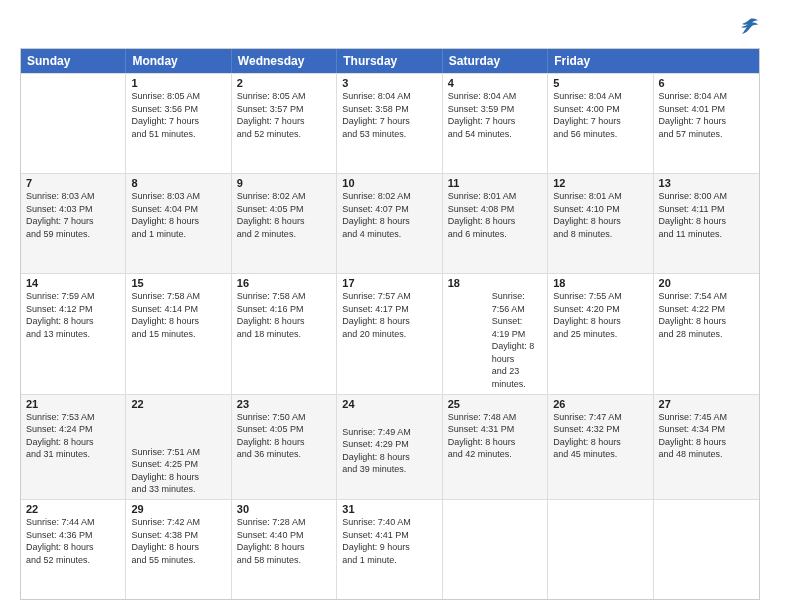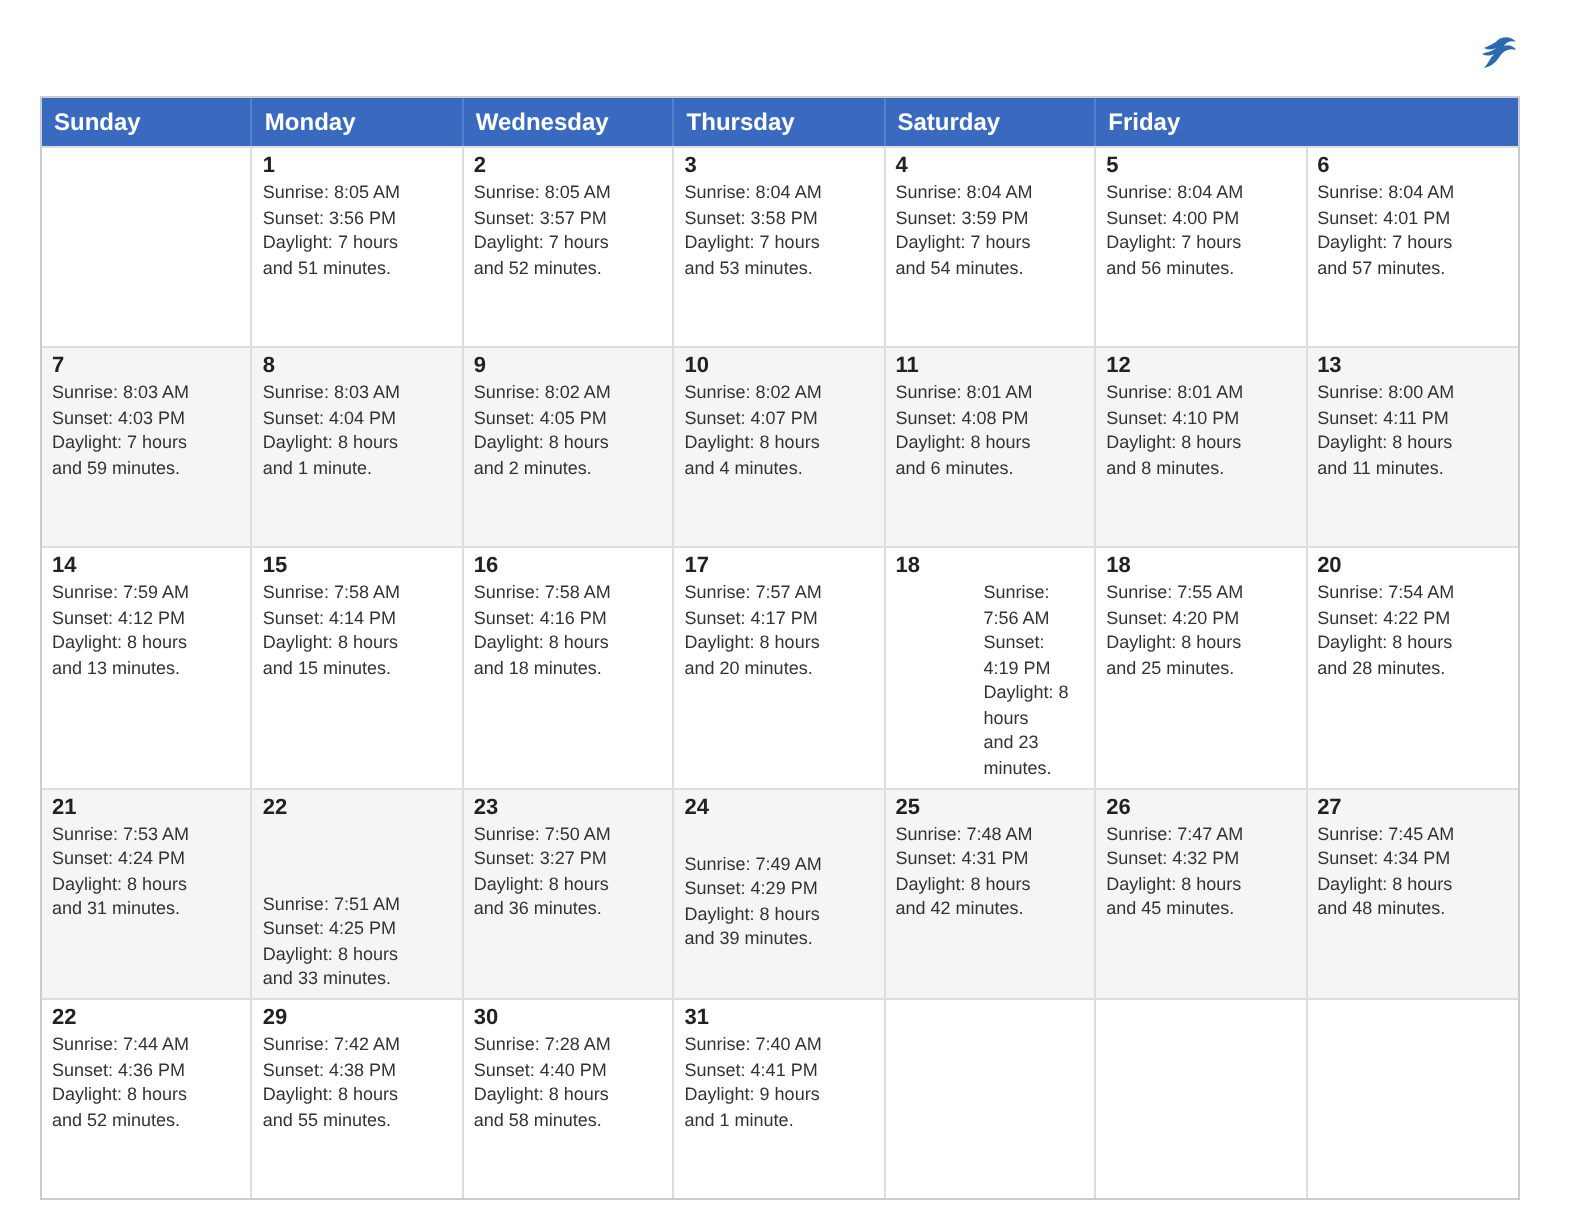--- a/index.html
+++ b/index.html
@@ -289,21 +289,21 @@
           <div class="cal-cell alt-row">
             <span class="day-number">22</span>
             <div class="cell-content" style="white-space: pre-line; margin-top: 36px;">Sunrise: 7:51 AM
 Sunset: 4:25 PM
 Daylight: 8 hours
 and 33 minutes.</div>
           </div>
           <div class="cal-cell alt-row">
             <span class="day-number">23</span>
             <div class="cell-content" style="white-space: pre-line;">Sunrise: 7:50 AM
-Sunset: 3:27 PM
+Sunset: 4:05 PM
 Daylight: 8 hours
 and 36 minutes.</div>
           </div>
           <div class="cal-cell alt-row">
             <span class="day-number">24</span>
             <div class="cell-content" style="white-space: pre-line; margin-top: 16px;">Sunrise: 7:49 AM
 Sunset: 4:29 PM
 Daylight: 8 hours
 and 39 minutes.</div>
           </div>

